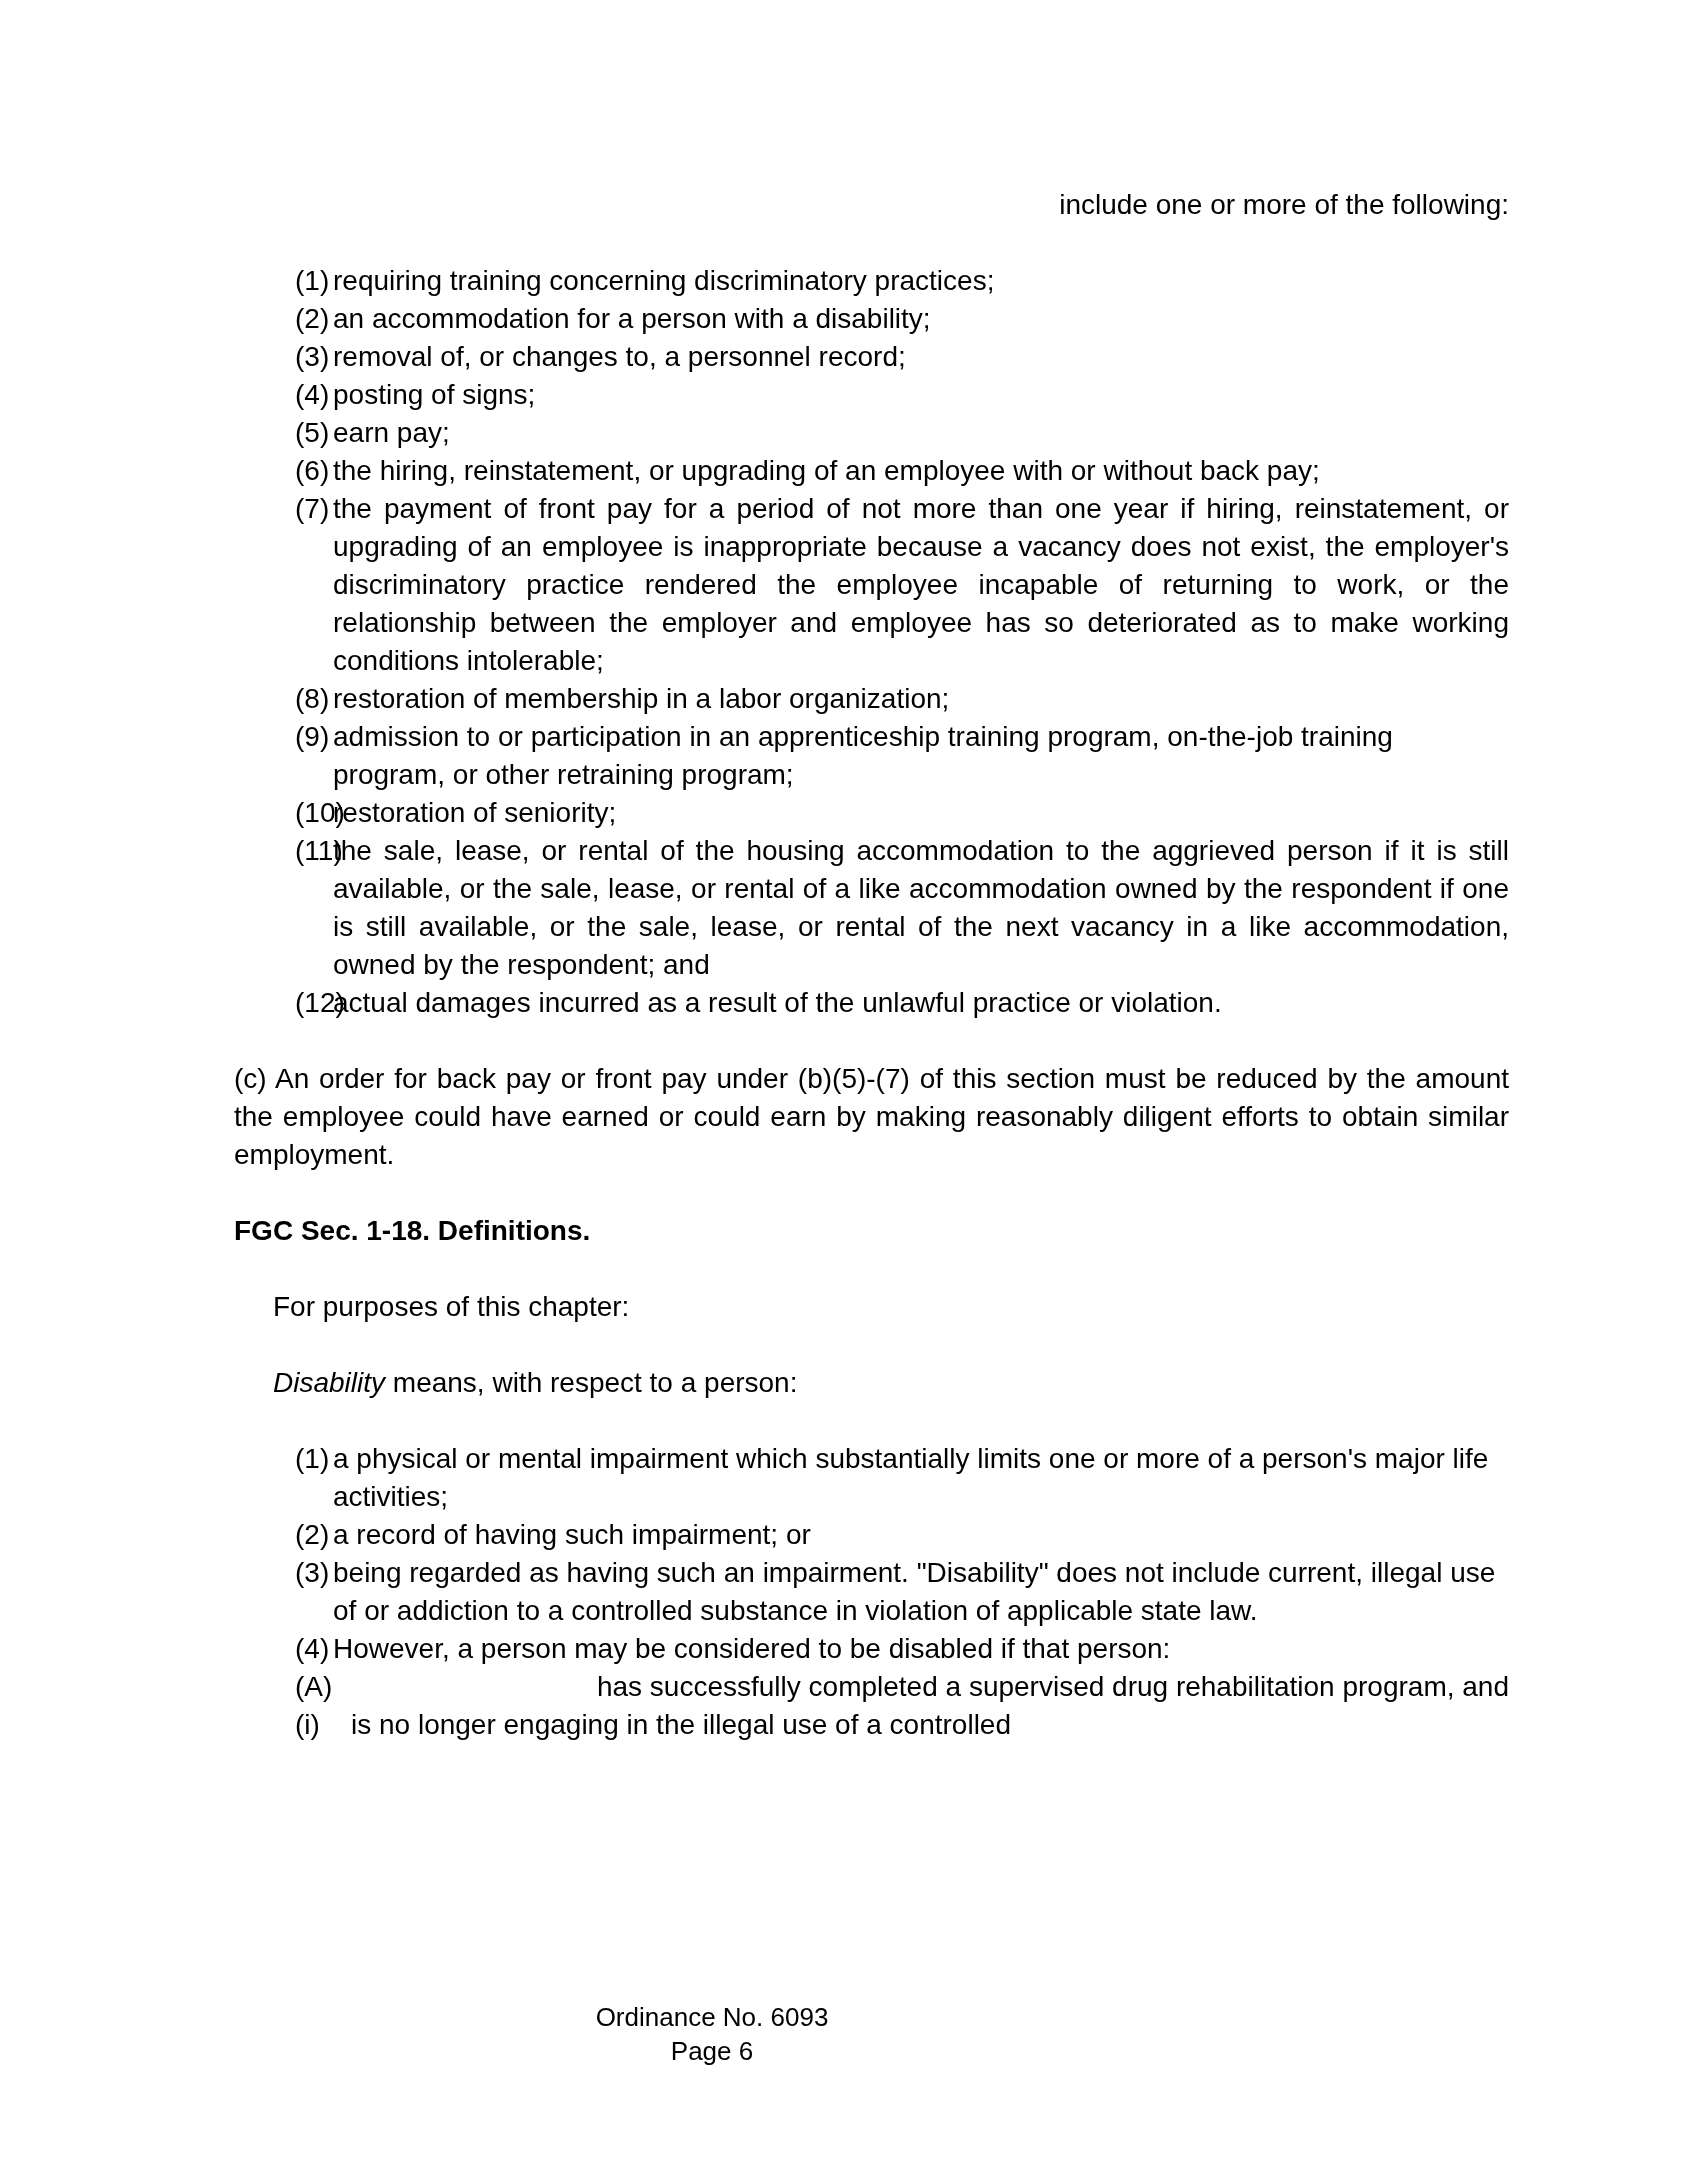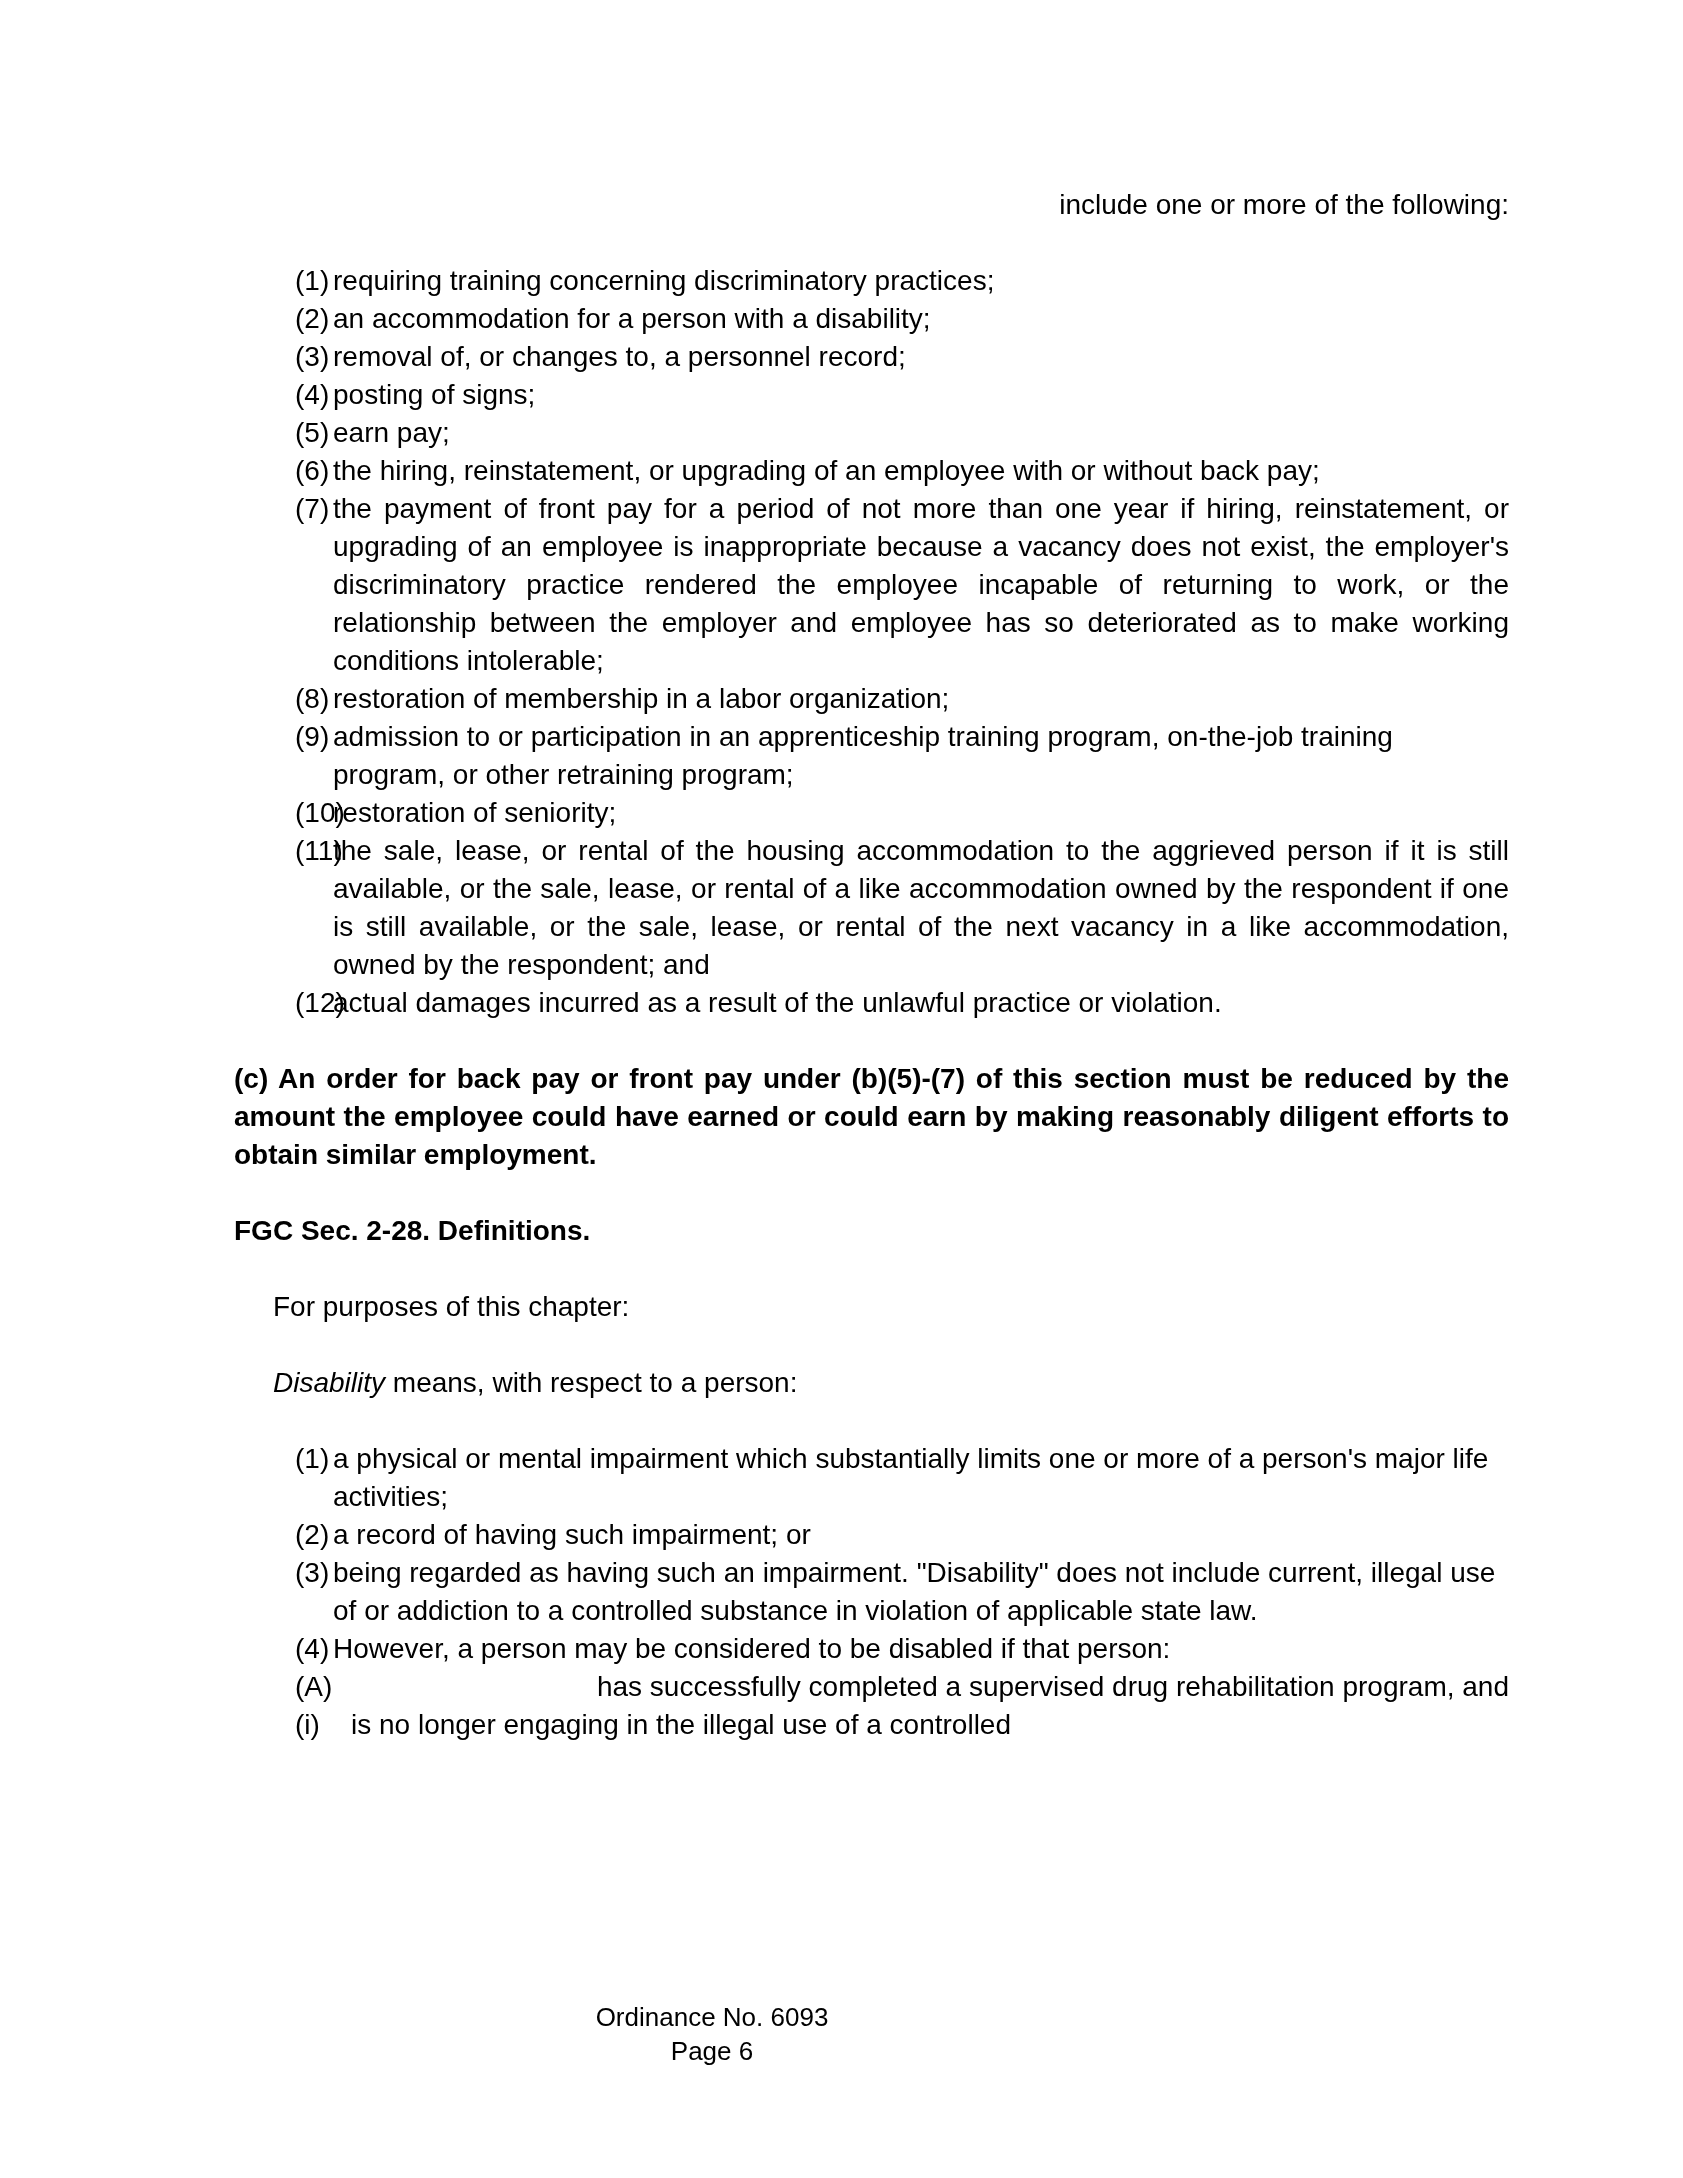--- a/index.html
+++ b/index.html
@@ -108,21 +108,20 @@
   .subsubtext {
     flex: 1 1 auto;
     text-align: justify;
     text-justify: inter-word;
   }
 
   .para-c {
     text-align: justify;
     text-justify: inter-word;
     margin: 0;
-    font-weight: bold;
   }
   .section-heading {
     font-weight: bold;
     margin: 0;
   }
   .indent-para {
     margin: 0 0 0 39px;
   }
   .ital { font-style: italic; }
 
@@ -197,21 +196,21 @@
         <span class="itemtext nojust">actual damages incurred as a result of the unlawful practice or violation.</span>
       </li>
     </ul>
 
     <div class="spacer-sm"></div>
 
     <p class="para-c">(c) An order for back pay or front pay under (b)(5)-(7) of this section must be reduced by the amount the employee could have earned or could earn by making reasonably diligent efforts to obtain similar employment.</p>
 
     <div class="spacer-sm"></div>
 
-    <p class="section-heading">FGC Sec. 2-28.  Definitions.</p>
+    <p class="section-heading">FGC Sec. 1-18.  Definitions.</p>
 
     <div class="spacer-sm"></div>
 
     <p class="indent-para">For purposes of this chapter:</p>
 
     <div class="spacer-sm"></div>
 
     <p class="indent-para"><span class="ital">Disability</span><span> means, with respect to a person:</span></p>
 
     <div class="spacer-sm"></div>

